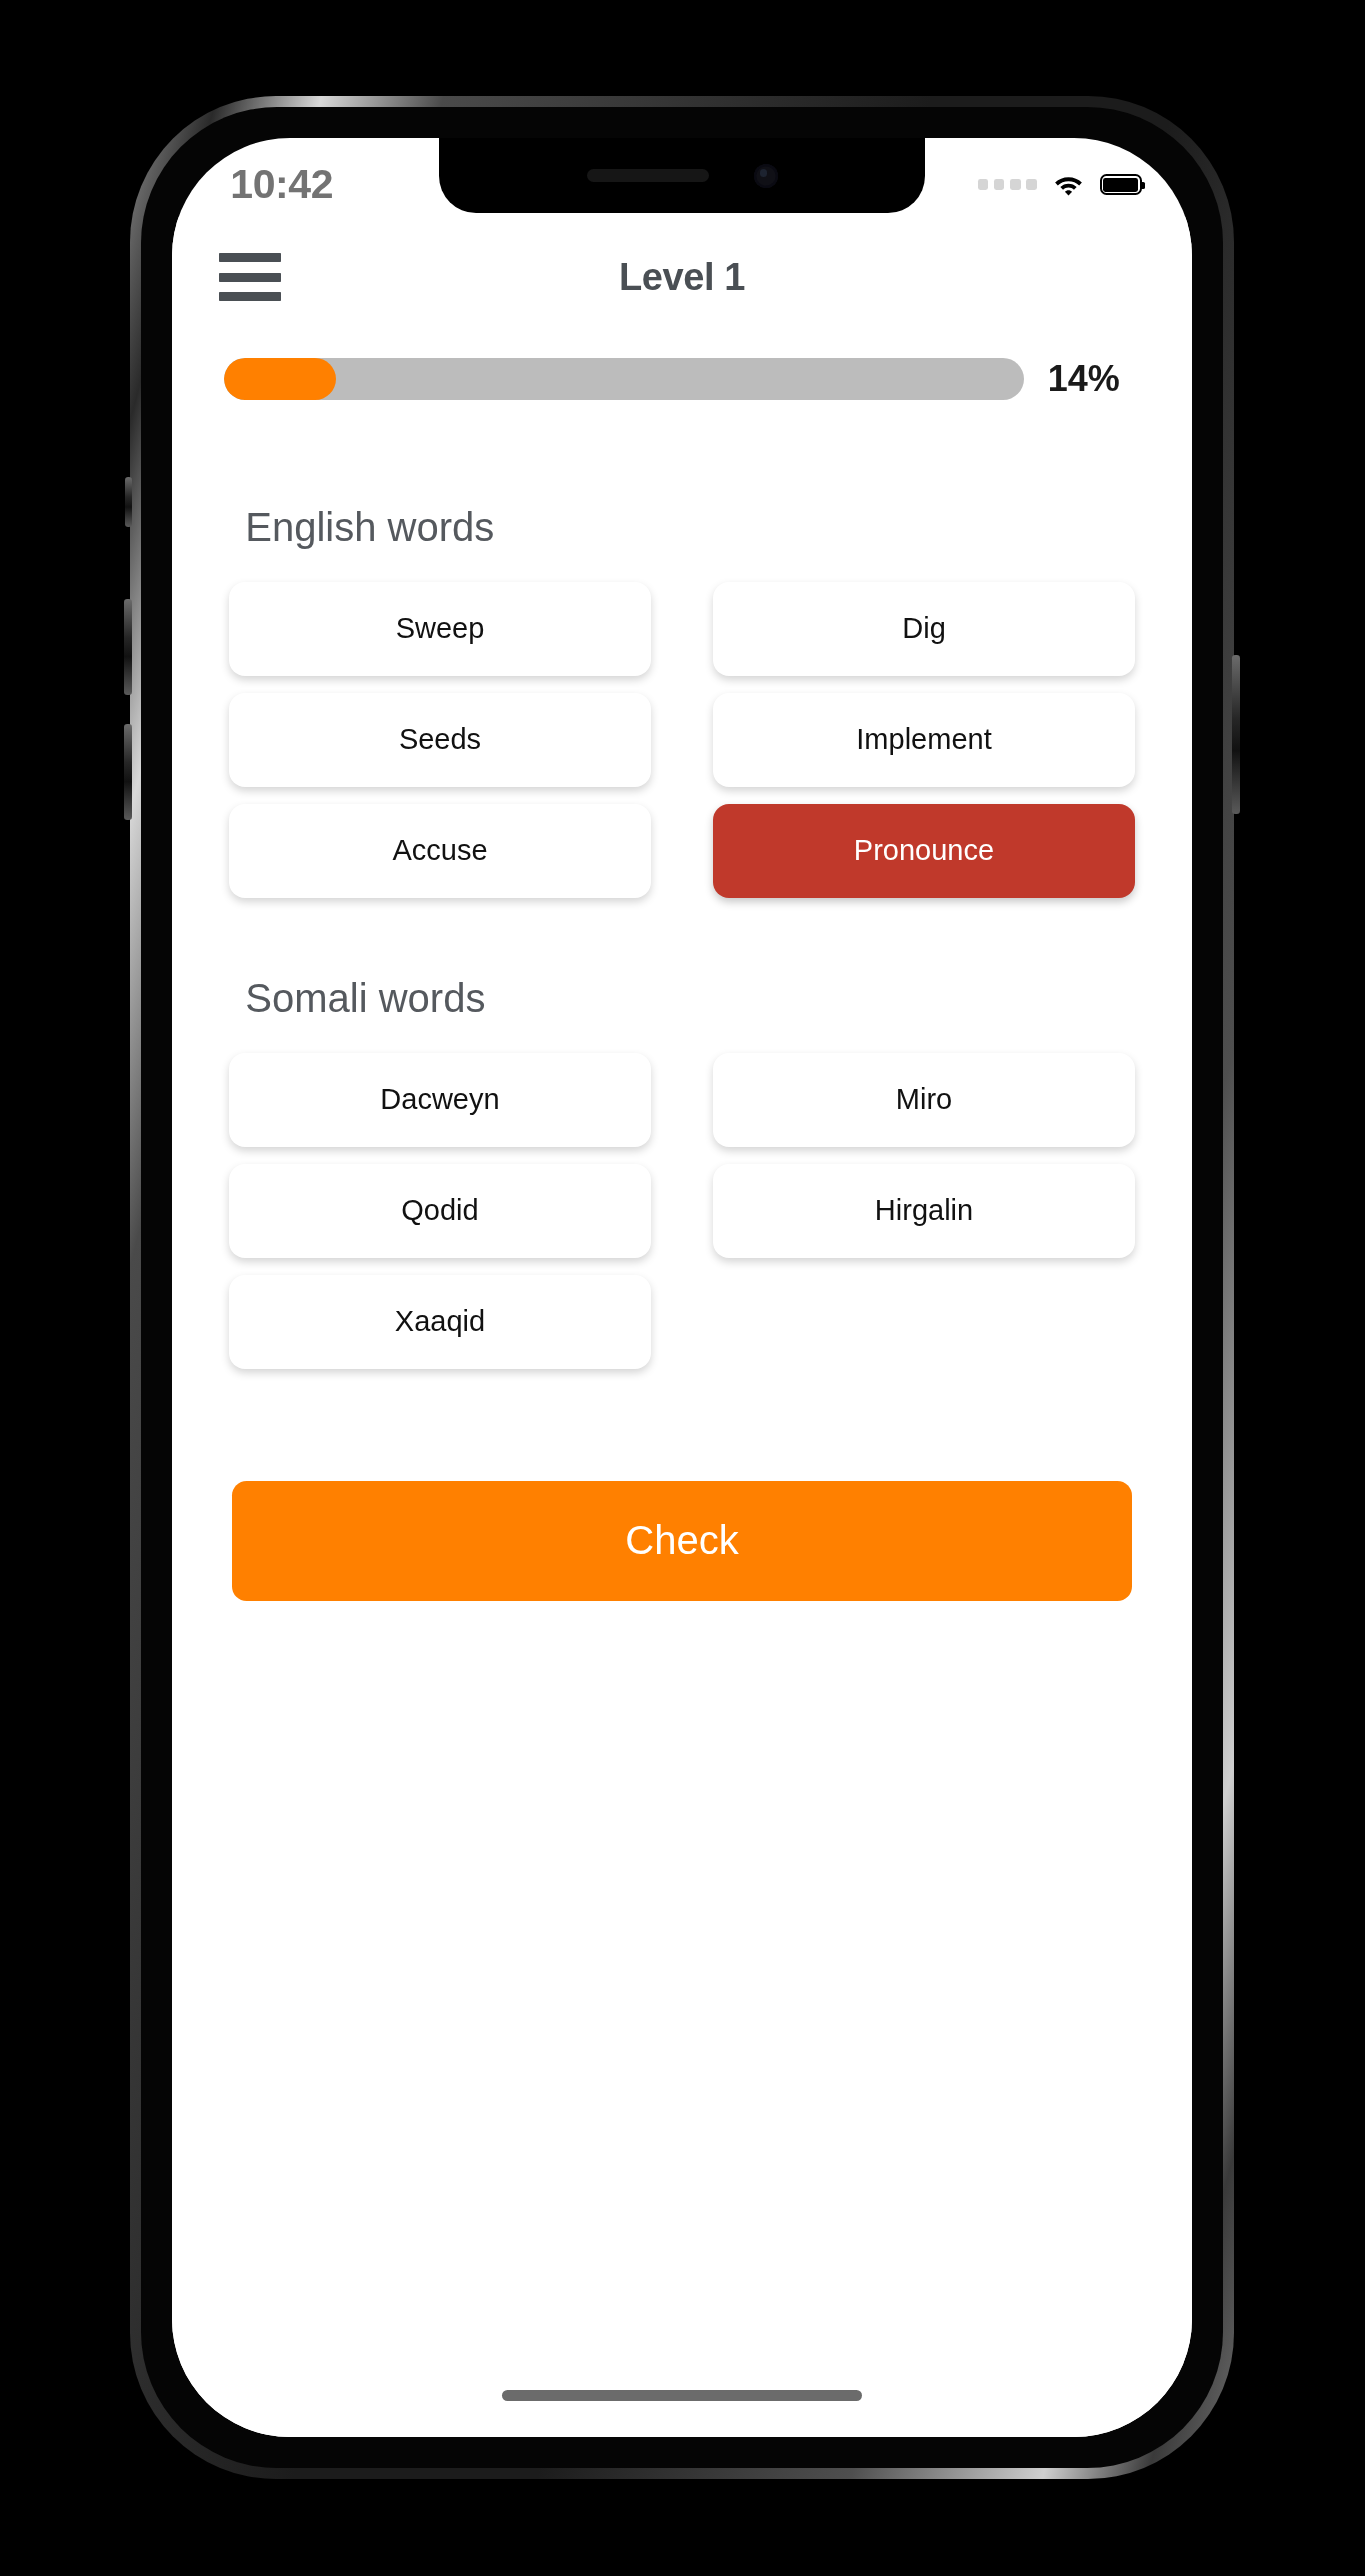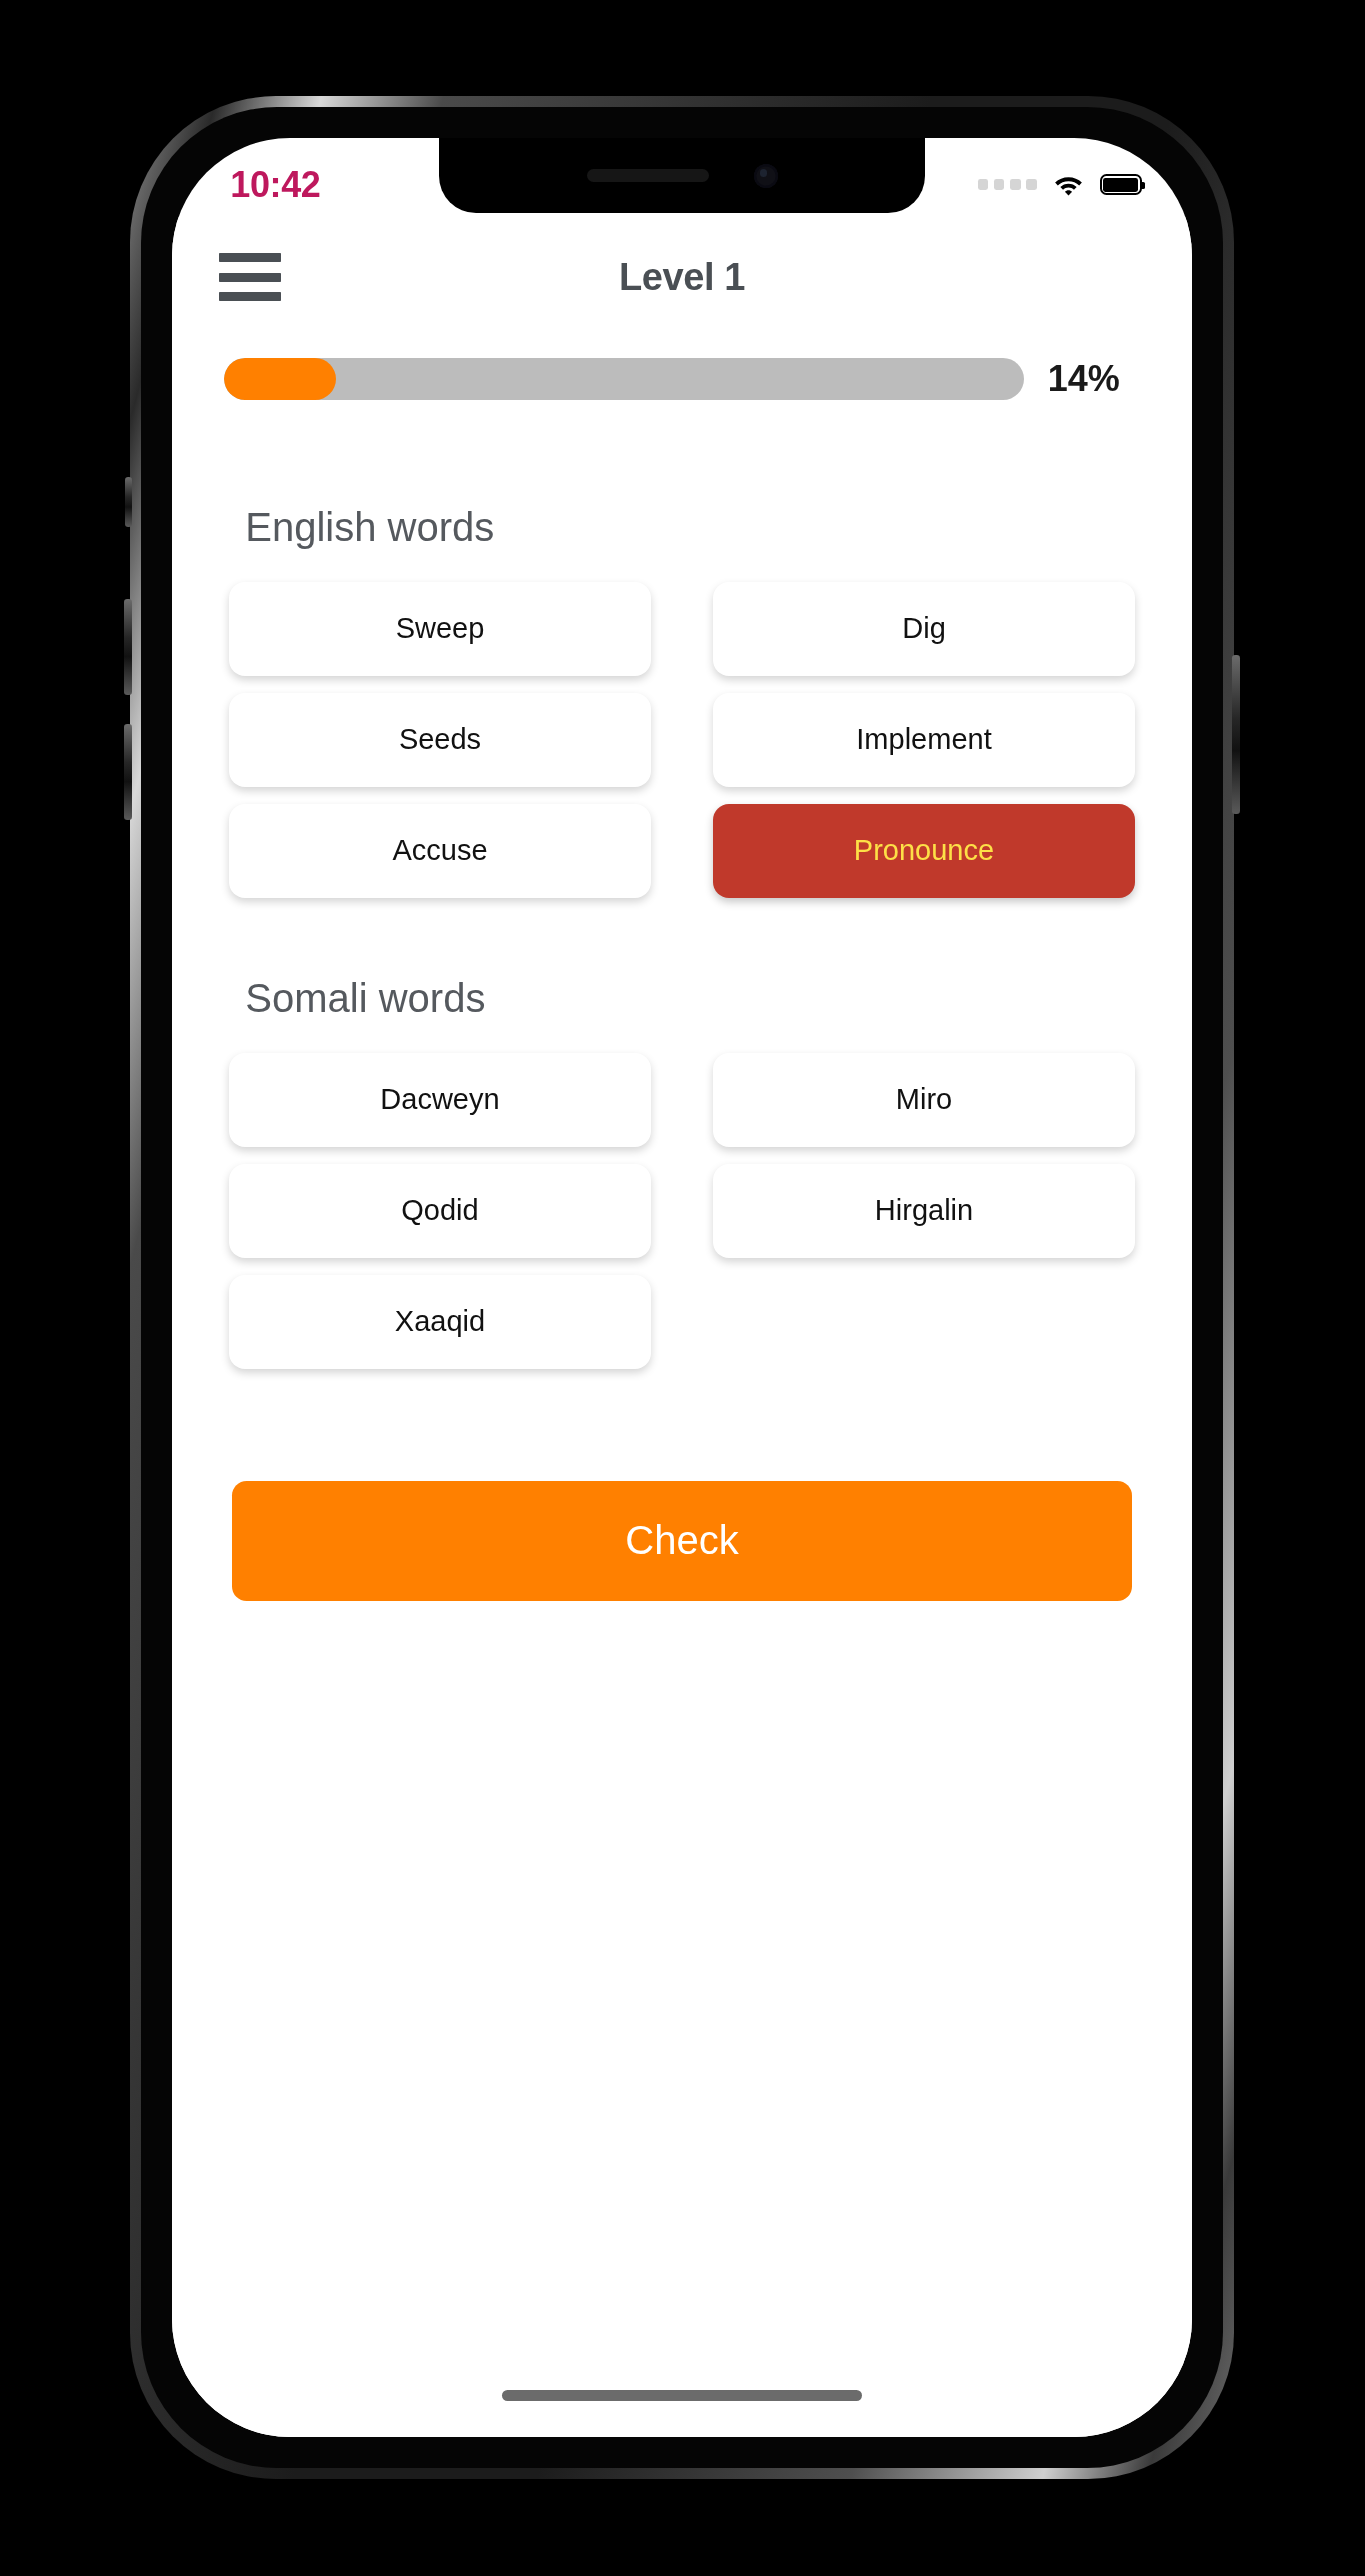--- a/index.html
+++ b/index.html
@@ -107,23 +107,23 @@
     right: 0;
     height: 78px;
     display: flex;
     align-items: center;
     justify-content: space-between;
     padding: 0 50px 0 58px;
     box-sizing: border-box;
     z-index: 20;
   }
   #status-time {
-    font-size: 36px;
+    font-size: 41px;
     font-weight: bold;
-    color: #be185d;
+    color: #737373;
     letter-spacing: -0.4px;
     margin-top: 14.6px;
   }
   #status-right {
     display: flex;
     align-items: center;
     gap: 16px;
     margin-top: 14.6px;
   }
   #signal-dots { display: flex; gap: 5.7px; align-items: center; }
@@ -254,21 +254,21 @@
     display: flex;
     align-items: center;
     justify-content: center;
     font-size: 29px;
     color: #111;
     cursor: pointer;
     user-select: none;
   }
   .word-card.selected {
     background: #C0392B;
-    color: #fde047;
+    color: #ffffff;
     box-shadow: 0 4px 9px rgba(0,0,0,0.22);
   }
 
   
   #check-button {
     margin: 112px 13px 0 13px;
     height: 120px;
     border-radius: 14.6px;
     background: #FF8000;
     color: #ffffff;

